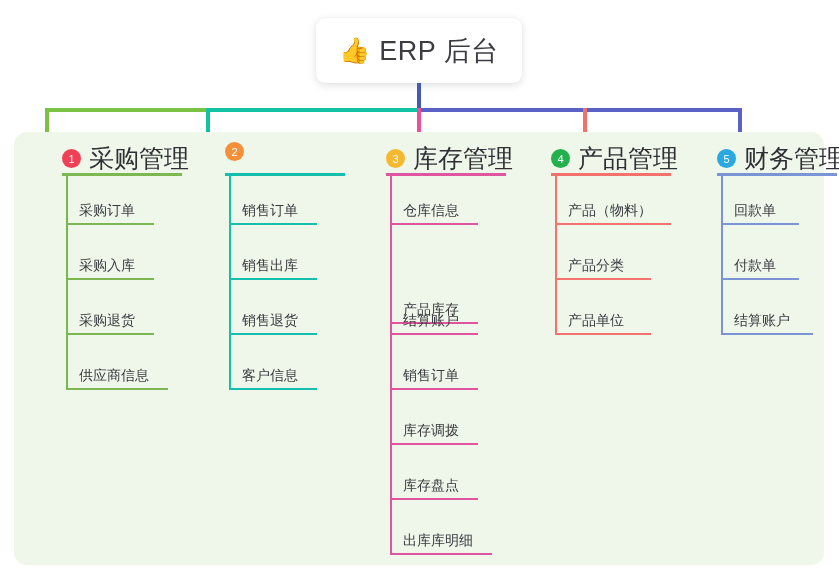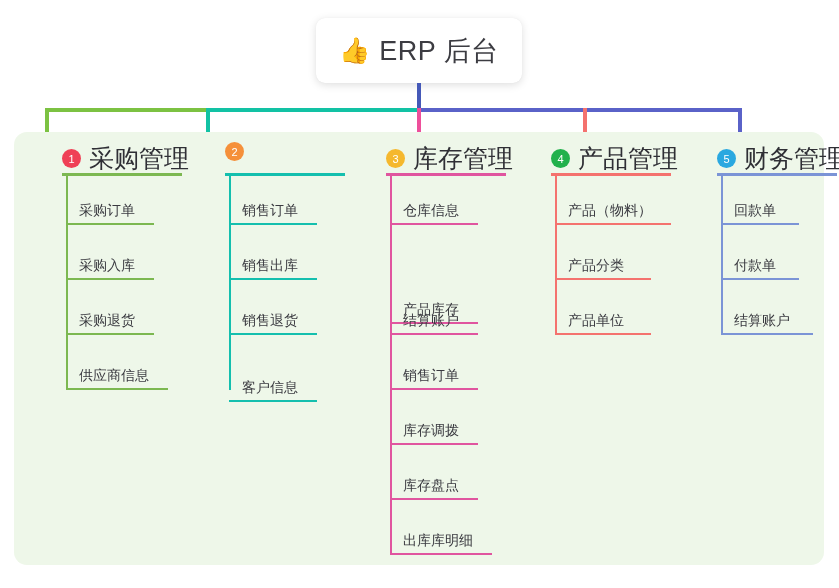--- a/index.html
+++ b/index.html
@@ -140,21 +140,21 @@
           <div class="item-rule" style="width: 88px; background: rgb(20, 191, 174);"></div>
         </div>
         <div class="item" style="top: 122px; width: 88px; height: 26px;">
           <span class="item-label">销售出库</span>
           <div class="item-rule" style="width: 88px; background: rgb(20, 191, 174);"></div>
         </div>
         <div class="item" style="top: 177px; width: 88px; height: 26px;">
           <span class="item-label">销售退货</span>
           <div class="item-rule" style="width: 88px; background: rgb(20, 191, 174);"></div>
         </div>
-        <div class="item" style="top: 244px; width: 88px; height: 26px;">
+        <div class="item" style="top: 232px; width: 88px; height: 26px;">
           <span class="item-label">客户信息</span>
           <div class="item-rule" style="width: 88px; background: rgb(20, 191, 174);"></div>
         </div>
       </div>
       <div class="col" style="left: 348px;">
         <div class="col-header">
           <span class="badge" style="background: rgb(245, 184, 46);">3</span>
           <span class="col-title">库存管理</span>
         </div>
         <div class="header-rule" style="width: 120px; background: rgb(224, 85, 159);"></div>

